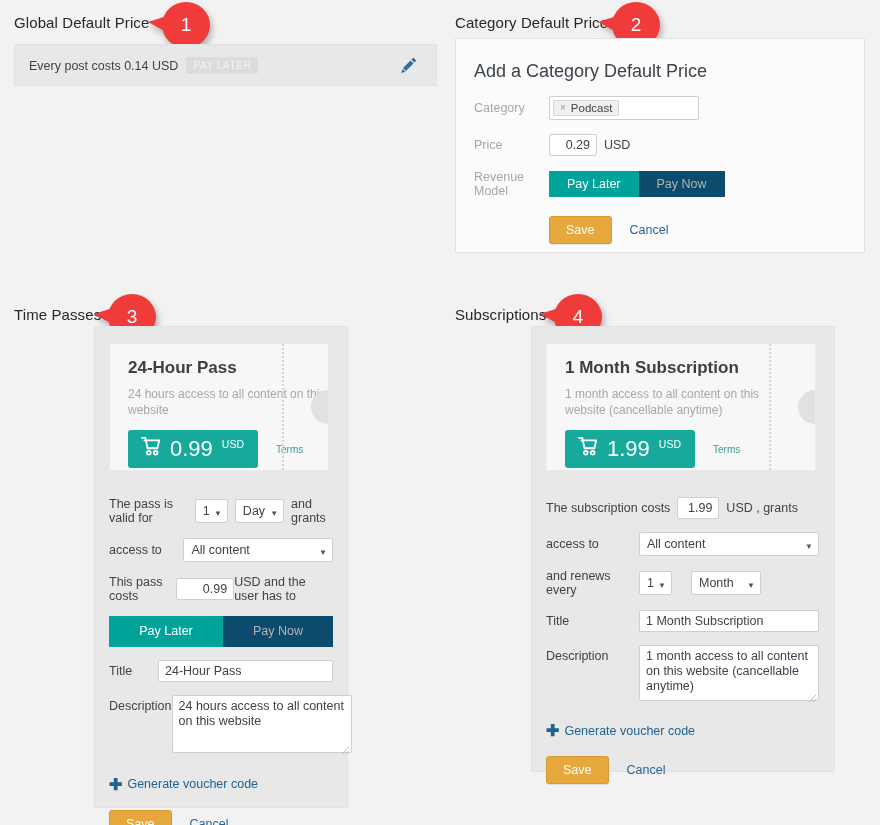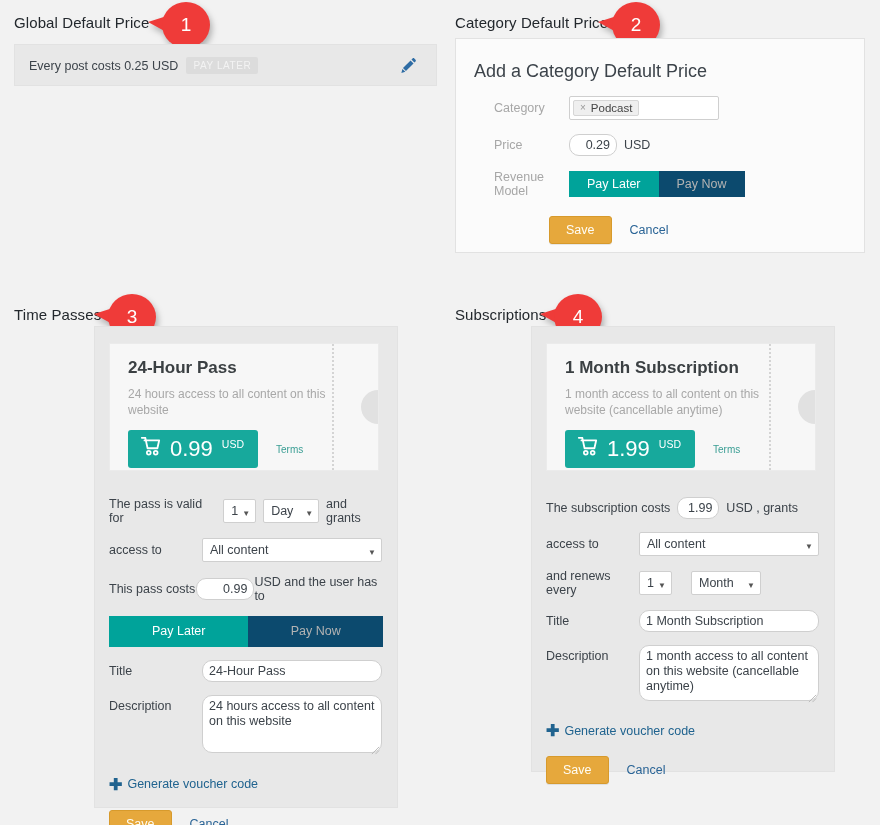--- a/index.html
+++ b/index.html
@@ -87,35 +87,35 @@
   }
 
   
   #cat-panel { left: 455px; top: 38px; width: 410px; height: 215px; }
   .card-h2 {
     font-size: 18px; color: #3c434a; font-weight: 400;
     margin: 22px 0 0 18px;
   }
   .frow { display: flex; align-items: center; margin: 14px 0 0 18px; }
   .flabel {
-    width: 75px; font-size: 12.5px; color: #a7a7a7; flex: none; margin-left: 20px;
+    width: 75px; font-size: 12.5px; color: #a7a7a7; flex: none;
   }
   .tagbox {
     width: 150px; height: 24px; background: #fff;
     border: 1px solid #cfcfcf; border-radius: 2px;
     display: flex; align-items: center; padding: 0 3px;
   }
   .tag {
     display: inline-flex; align-items: center; gap: 5px;
     background: #efefef; border: 1px solid #d6d6d6; border-radius: 2px;
     padding: 1px 6px; font-size: 11.5px; color: #444;
   }
   .tag .x { color: #999; font-size: 10px; line-height: 1; }
   .txtin {
-    background: #fff; border: 1px solid #cfcfcf; border-radius: 10px;
+    background: #fff; border: 1px solid #cfcfcf; border-radius: 2px;
     font-family: "Liberation Sans", sans-serif;
     font-size: 12.5px; color: #3c434a;
     padding: 3px 6px; outline: none;
   }
   .num-in { width: 48px; text-align: right; }
   .unit { font-size: 12.5px; color: #3c434a; margin-left: 7px; }
 
   
   .toggle { display: flex; }
   .tgl {
@@ -205,21 +205,21 @@
   <div class="sec-title" style="left:14px; top:14px;">Global Default Price</div>
 
   <div class="callout" style="left:148px; top:2px;">
     <div class="tail"></div>
     <div class="bubble"></div>
     <div class="num">1</div>
   </div>
 
   <div class="panel" id="global-bar">
     <div class="gp-text">
-      <span>Every post costs 0.25 USD</span><span class="pay-badge">PAY LATER</span>
+      <span>Every post costs 0.14 USD</span><span class="pay-badge">PAY LATER</span>
     </div>
     <div class="pencil-btn">
       <svg width="19" height="19" viewBox="0 0 20 20">
         <path d="M14.3 2.6c.5-.5 1.3-.5 1.8 0l1.3 1.3c.5.5.5 1.3 0 1.8l-1.2 1.2-3.1-3.1 1.2-1.2z" fill="#2e6ca4"></path>
         <path d="M12.2 4.7l3.1 3.1-8 8-3.1-3.1 8-8z" fill="#2e6ca4"></path>
         <path d="M3.6 13.6l3.1 3.1-4.2 1.1 1.1-4.2z" fill="#2e6ca4"></path>
       </svg>
     </div>
   </div>
 
@@ -265,21 +265,21 @@
   </div>
 
   <div class="sec-title" style="left:14px; top:306px;">Time Passes</div>
 
   <div class="callout" style="left:94px; top:294px;">
     <div class="tail"></div>
     <div class="bubble"></div>
     <div class="num">3</div>
   </div>
 
-  <div class="panel" style="left:94px; top:326px; width:304px; height:482px;">
+  <div class="panel" style="left:94px; top:326px; width:254px; height:482px;">
 
     <div class="ticket" style="margin:16px 18px 0 14px;">
       <div class="ticket-body">
         <div class="ticket-title">24-Hour Pass</div>
         <div class="ticket-desc">24 hours access to all content on this website</div>
         <div class="buy-row">
           <div class="buy-btn">
             <svg width="21" height="19" viewBox="0 0 24 22">
               <path d="M2 1 h4 M6 1 L8.6 13 H20 L22 4 H5" fill="none" stroke="#ffffff" stroke-width="2.1" stroke-linecap="round" stroke-linejoin="round"></path>
               <circle cx="10" cy="18.2" r="2.2" fill="none" stroke="#ffffff" stroke-width="2"></circle>

